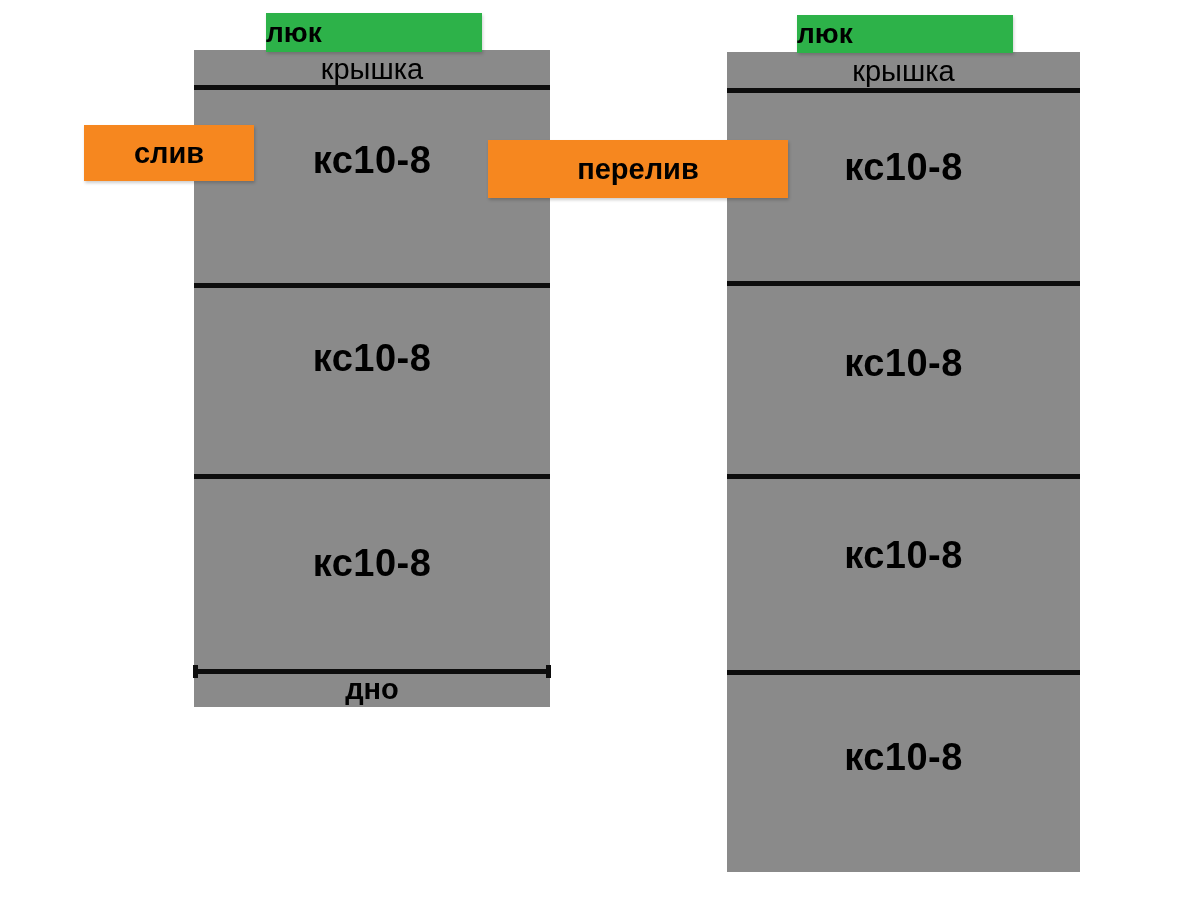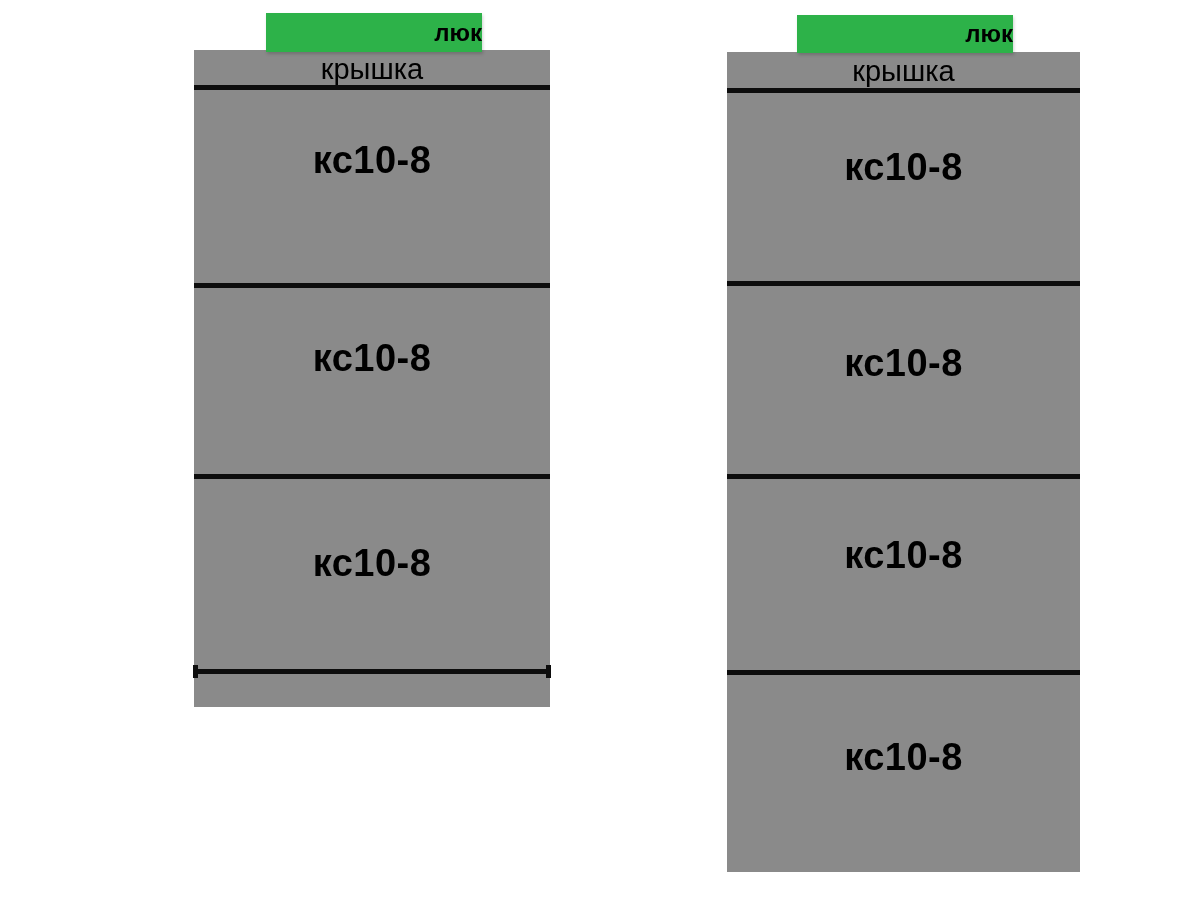--- a/index.html
+++ b/index.html
@@ -25,23 +25,23 @@
   }
   .column{
     position:absolute;
     background:var(--gray);
   }
   .hatch{
     position:absolute;
     background:var(--green);
     display:flex;
     align-items:center;
-    justify-content:flex-end;
+    justify-content:flex-start;
     font-weight:bold;
-    font-size:24px;
+    font-size:28px;
     color:var(--text);
     box-shadow:1px 2px 3px rgba(0,0,0,0.18);
     z-index:3;
   }
   .cover-label{
     position:absolute;
     left:0; right:0; top:1px;
     height:37px;
     display:flex;
     align-items:center;
@@ -120,20 +120,21 @@
 
     <div class="ring-label" style="top:92px;">кс10-8</div>
     <div class="hline" style="top:233px;"></div>
 
     <div class="ring-label" style="top:290px;">кс10-8</div>
     <div class="hline" style="top:424px;"></div>
 
     <div class="ring-label" style="top:495px;">кс10-8</div>
 
     <div class="dim-line" style="top:619px;"></div>
+    <div class="bottom-label" style="top:622px;">дно</div>
   </div>
 
   <div class="hatch" style="left:266px; top:13px; width:216px; height:39px;">
     <span>люк</span>
   </div>
 
   <div class="column" style="left:727px; top:52px; width:353px; height:820px;">
     <div class="cover-label">крышка</div>
     <div class="hline" style="top:36px;"></div>
 
@@ -146,15 +147,21 @@
     <div class="ring-label" style="top:485px;">кс10-8</div>
     <div class="hline" style="top:618px;"></div>
 
     <div class="ring-label" style="top:687px;">кс10-8</div>
   </div>
 
   <div class="hatch" style="left:797px; top:15px; width:216px; height:38px;">
     <span>люк</span>
   </div>
 
+  <div class="callout" style="left:84px; top:125px; width:170px; height:56px;">
+    <span>слив</span>
+  </div>
 
+  <div class="callout" style="left:488px; top:140px; width:300px; height:58px;">
+    <span>перелив</span>
+  </div>
 
 </div>
 
 </body></html>

